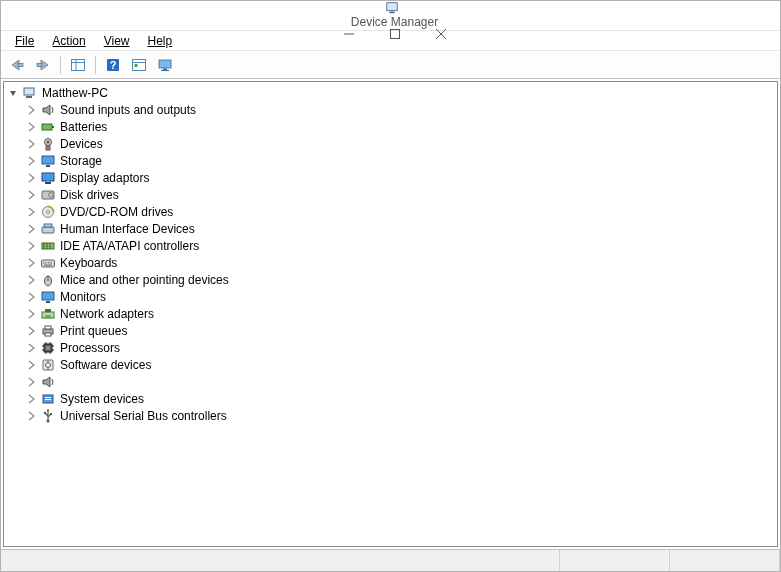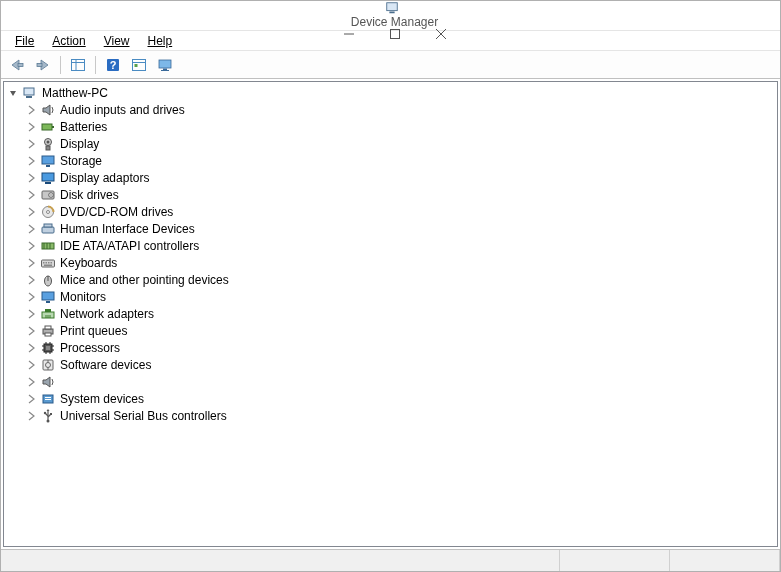--- a/index.html
+++ b/index.html
@@ -227,21 +227,21 @@
           <svg width="10" height="10" viewBox="0 0 10 10">
             <path d="M3 1 L8 5 L3 9" fill="none" stroke="#888" stroke-width="1.2"></path>
           </svg>
         </span>
         <span class="ico">
           <svg width="16" height="16" viewBox="0 0 16 16">
             <path d="M3 6 L6 6 L10 3 L10 13 L6 10 L3 10 Z" fill="#9aa5af" stroke="#555"></path>
             <path d="M12 5 Q14 8 12 11" fill="none" stroke="#555"></path>
           </svg>
         </span>
-        <span class="label">Audio inputs and drives</span>
+        <span class="label">Sound inputs and outputs</span>
       </div>
       <div class="node cat">
         <span class="expander">
           <svg width="10" height="10" viewBox="0 0 10 10">
             <path d="M3 1 L8 5 L3 9" fill="none" stroke="#888" stroke-width="1.2"></path>
           </svg>
         </span>
         <span class="ico">
           <svg width="16" height="16" viewBox="0 0 16 16">
             <rect x="2" y="5" width="10" height="6" fill="#7db85a" stroke="#3a6a2a"></rect>
@@ -256,21 +256,21 @@
             <path d="M3 1 L8 5 L3 9" fill="none" stroke="#888" stroke-width="1.2"></path>
           </svg>
         </span>
         <span class="ico">
           <svg width="16" height="16" viewBox="0 0 16 16">
             <circle cx="8" cy="6" r="3.5" fill="#d0d0d0" stroke="#555"></circle>
             <circle cx="8" cy="6" r="1.5" fill="#555"></circle>
             <rect x="6" y="10" width="4" height="4" fill="#888" stroke="#555"></rect>
           </svg>
         </span>
-        <span class="label">Display</span>
+        <span class="label">Devices</span>
       </div>
       <div class="node cat">
         <span class="expander">
           <svg width="10" height="10" viewBox="0 0 10 10">
             <path d="M3 1 L8 5 L3 9" fill="none" stroke="#888" stroke-width="1.2"></path>
           </svg>
         </span>
         <span class="ico">
           <svg width="16" height="16" viewBox="0 0 16 16">
             <rect x="2" y="3" width="12" height="8" fill="#5aa0e0" stroke="#2a5a8a"></rect>

